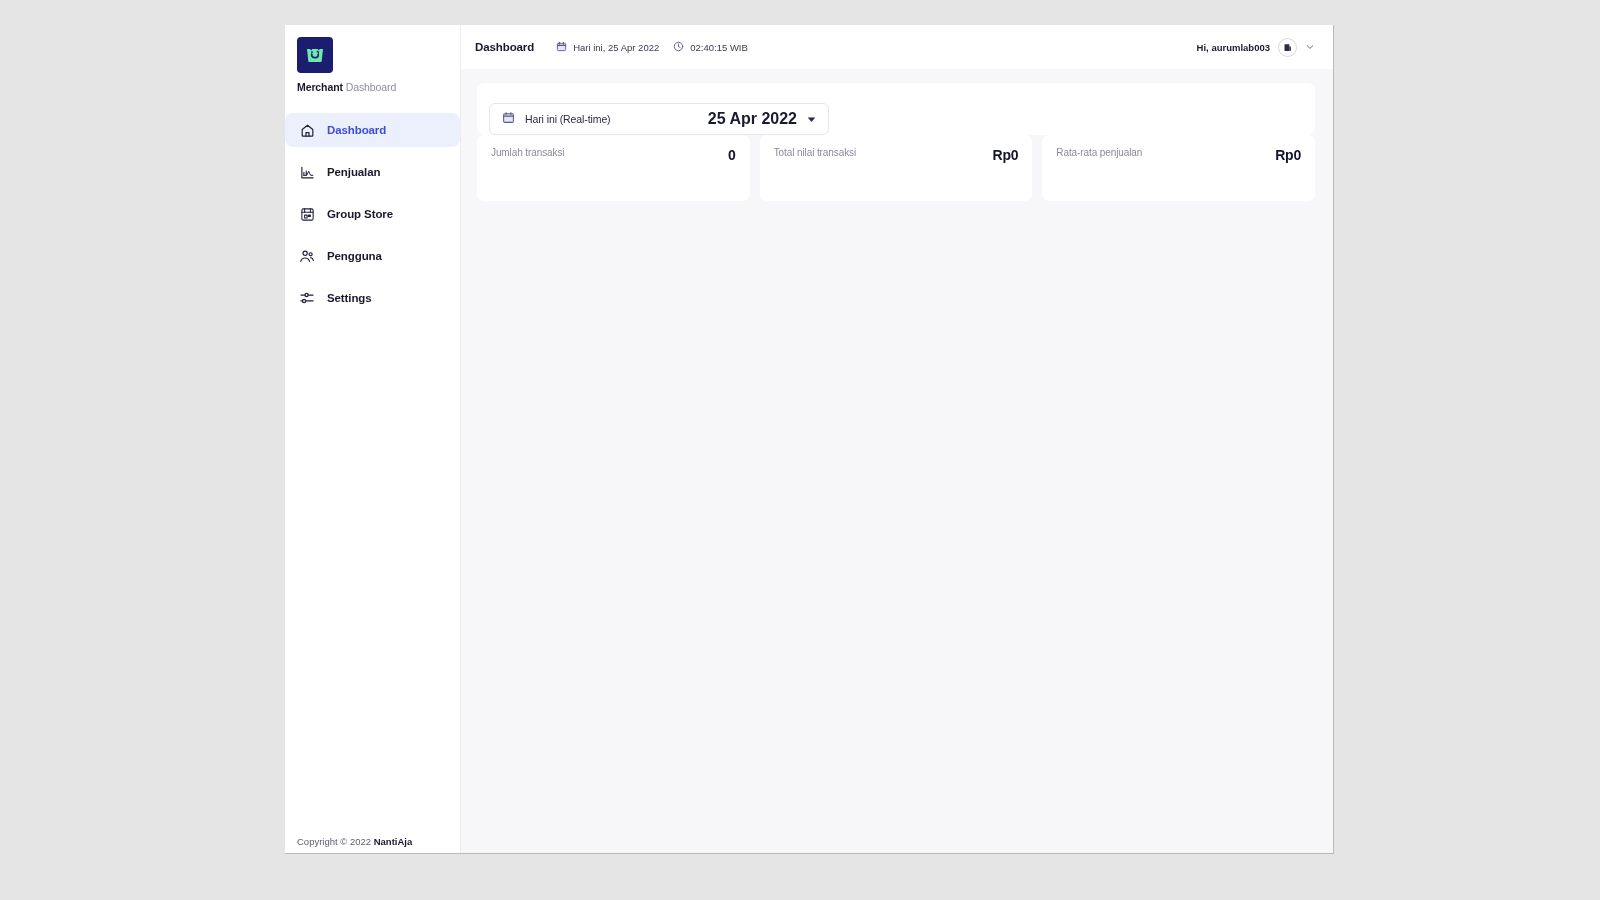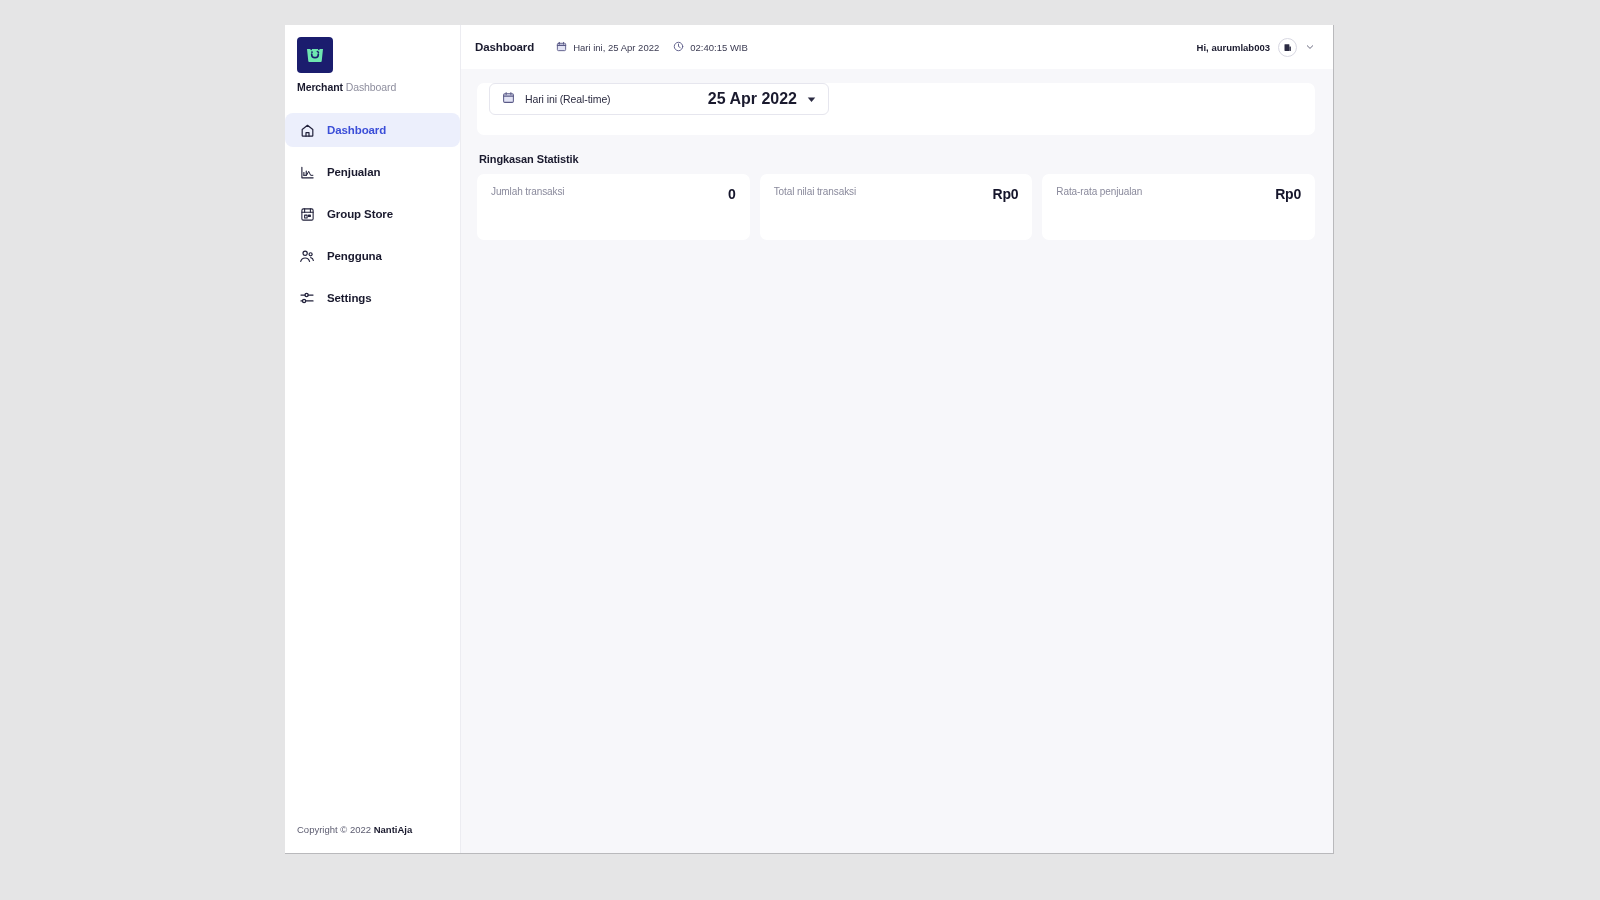--- a/index.html
+++ b/index.html
@@ -91,21 +91,21 @@
     flex: 0 0 16px;
   }
   .nav-item.active {
     background: #eceffc;
   }
   .nav-item.active .nav-label { color: #3b4ed8; }
 
   .footer {
     position: absolute;
     left: 12px;
-    bottom: 18px;
+    bottom: 6px;
     font-size: 9.5px;
     color: #5c5c70;
     white-space: nowrap;
   }
   .footer b { color: #1a1a2e; font-weight: 700; }
 
   
   .main {
     flex: 1;
     background: #f7f7fa;
@@ -178,21 +178,21 @@
     padding: 14px 18px 0 16px;
     flex: 1;
     min-height: 0;
   }
 
   .filter-bar {
     background: #ffffff;
     border-radius: 7px;
     height: 52px;
     display: flex;
-    align-items: flex-start;
+    align-items: flex-end;
     padding: 0 12px;
   }
   .filter-select {
     width: 340px;
     height: 32px;
     border: 1px solid #e6e6ee;
     border-radius: 6px;
     display: flex;
     align-items: center;
     padding: 0 12px;
@@ -408,21 +408,20 @@
             <span class="filter-value">25 Apr 2022</span>
             <span>
               <svg width="9" height="9" viewBox="0 0 12 12" fill="#2b2b42">
                 <path d="M1 3.4h10L6 9.2z"></path>
               </svg>
             </span>
           </span>
         </div>
       </div>
 
-      <div class="section-title">Ringkasan Statistik</div>
 
       <div class="stats-row">
 
         <div class="stat-card">
           <div class="stat-label">Jumlah transaksi</div>
           <div class="stat-value">0</div>
         </div>
 
         <div class="stat-card">
           <div class="stat-label">Total nilai transaksi</div>

